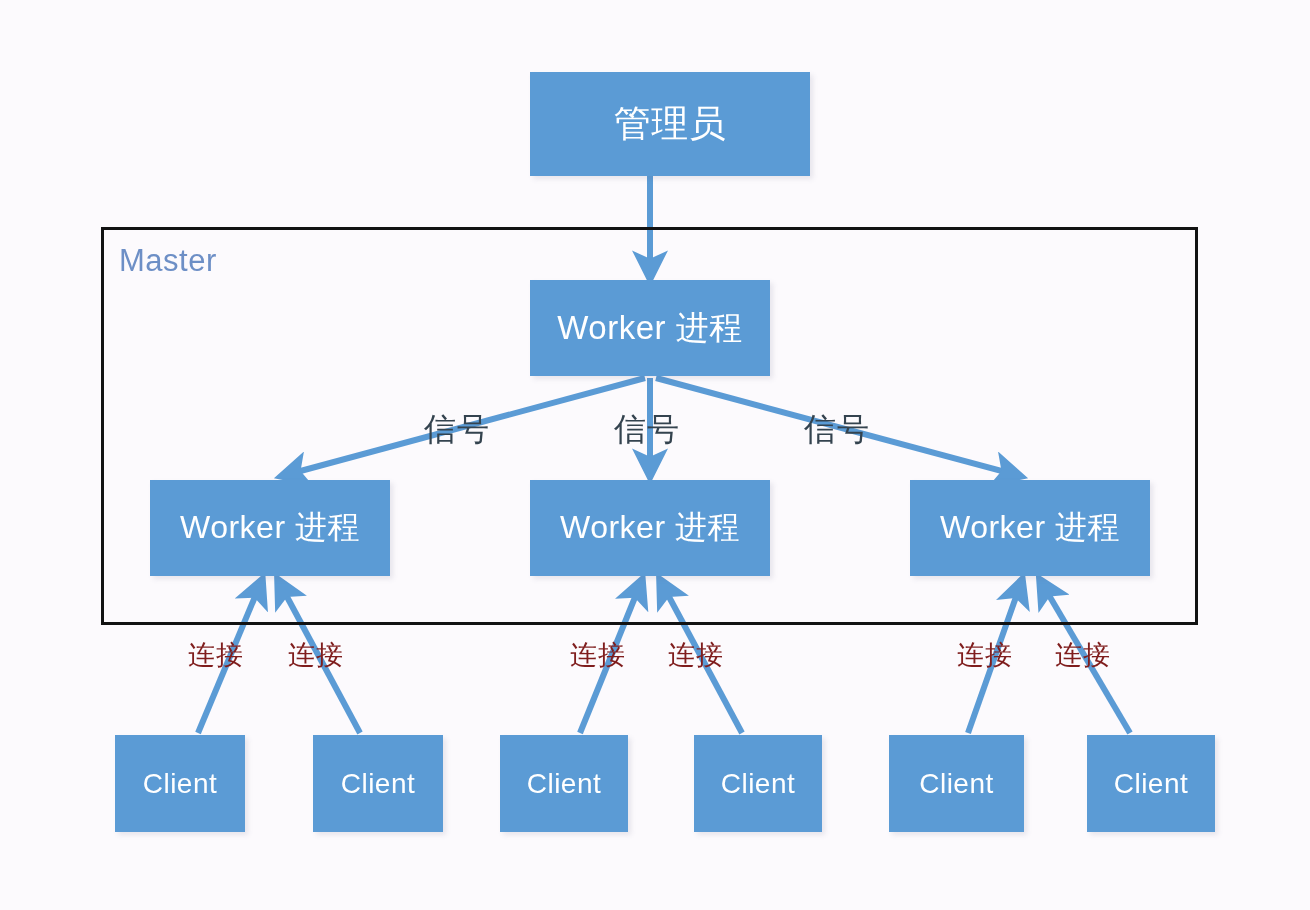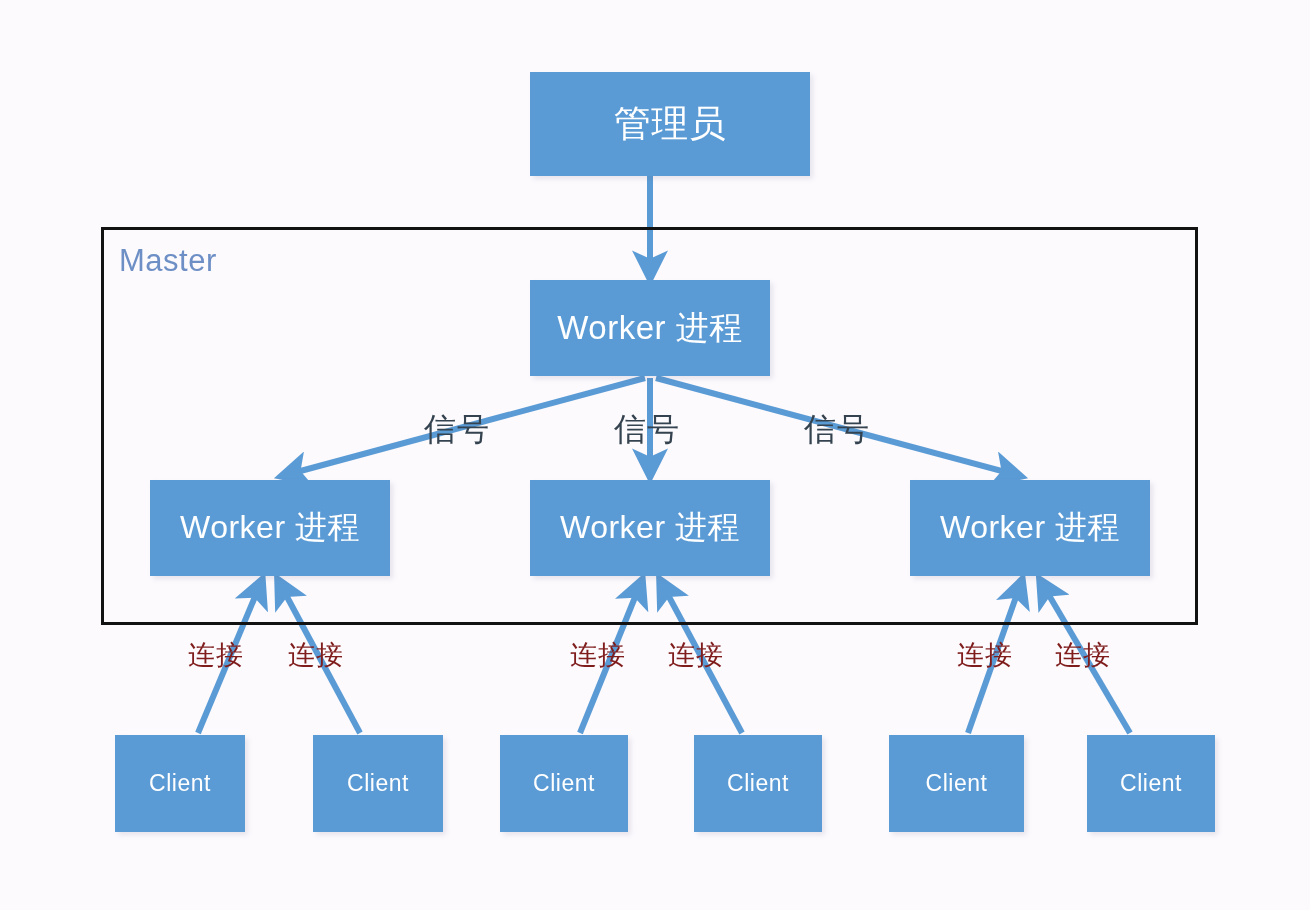--- a/index.html
+++ b/index.html
@@ -31,21 +31,21 @@
     align-items: center;
     justify-content: center;
     box-sizing: border-box;
     letter-spacing: 0.5px;
     box-shadow: 3px 3px 5px rgba(90, 90, 120, 0.13);
     z-index: 3;
   }
   .node-admin   { font-size: 37px; }
   .node-master  { font-size: 33px; }
   .node-worker  { font-size: 32px; }
-  .node-client  { font-size: 23px; }
+  .node-client  { font-size: 28px; }
 
   .container-box {
     position: absolute;
     border: 3px solid #121212;
     background: transparent;
     box-sizing: border-box;
     z-index: 1;
   }
   .container-label {
     position: absolute;

